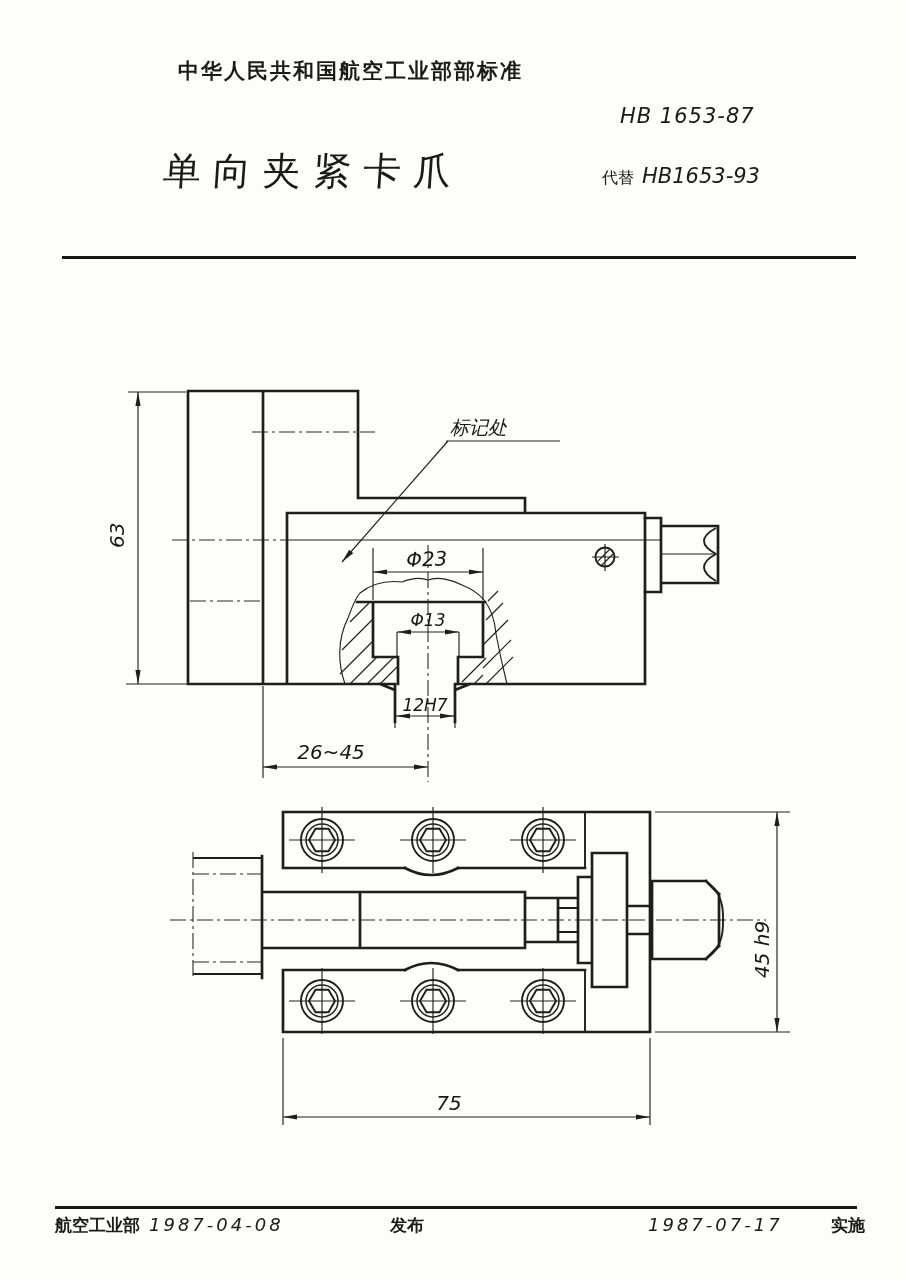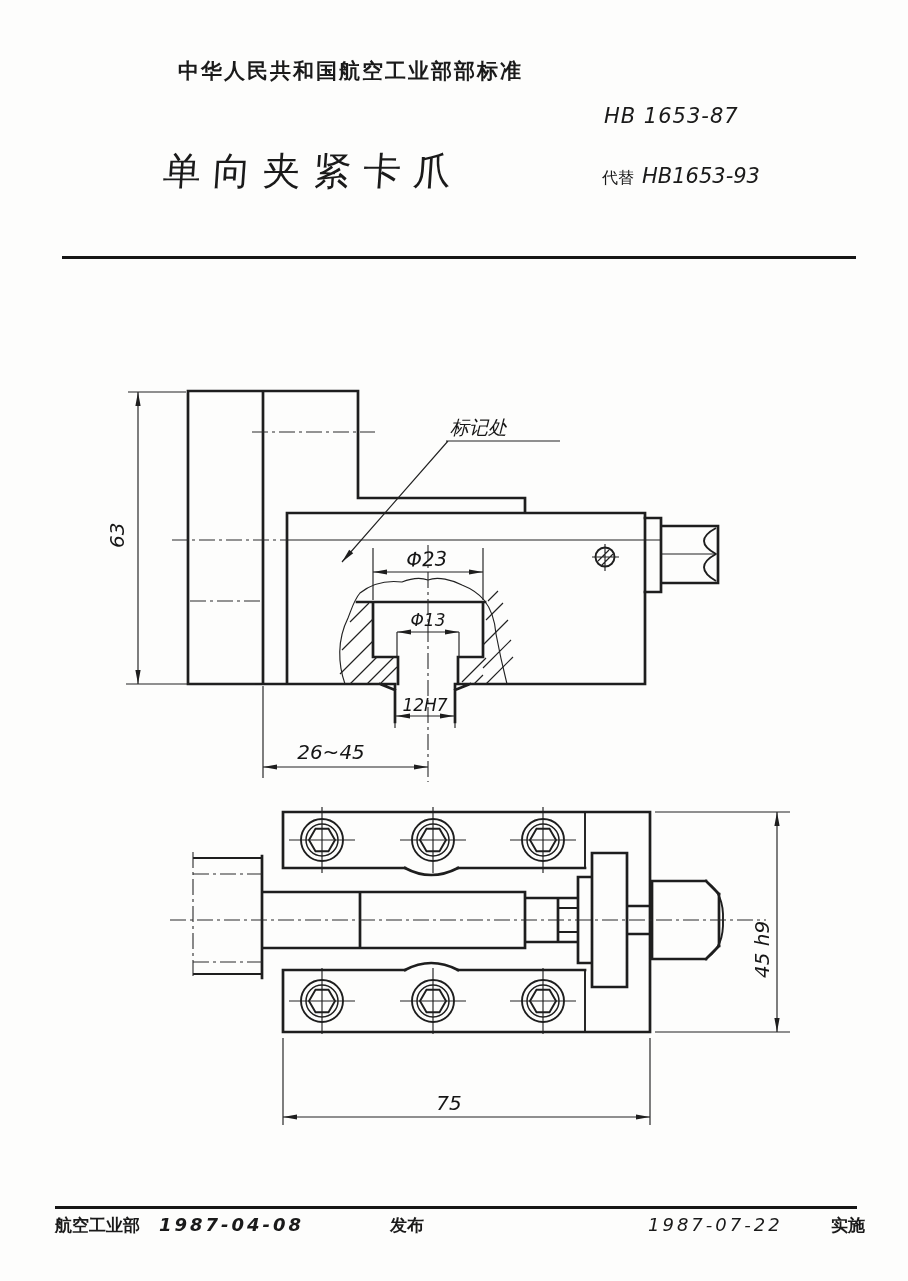--- a/index.html
+++ b/index.html
@@ -3,21 +3,21 @@
 <meta charset="utf-8">
 <style>
   html,body{margin:0;padding:0;}
   body{
     width:908px;height:1281px;position:relative;background:#fdfdfc;
     font-family:"Liberation Sans", sans-serif;color:#1a1a1a;overflow:hidden;
   }
   .abs{position:absolute;}
   .org{left:150px;top:57px;font-size:21px;font-weight:bold;letter-spacing:2px;margin-left:28px;}
   .stdno{left:604px;top:104px;font-size:21px;letter-spacing:1px;}
-  .hw{font-family:"DejaVu Sans", sans-serif;font-style:italic;}
+  .hw{font-family:"DejaVu Sans", sans-serif;font-style:italic;margin-left:16px;}
   .doctitle{left:163px;top:146px;font-size:38px;letter-spacing:12px;transform:skewX(-4deg);font-weight:500;}
   .supersede{left:602px;top:164px;font-size:16px;}
   .supersede .no{font-size:21px;margin-left:8px;font-weight:500;}
   .rule{background:#161616;height:3px;}
   .rule-top{left:62px;top:256px;width:794px;}
   .rule-bottom{left:55px;top:1206px;width:802px;}
   .ft{font-size:17px;top:1214px;}
   .ft.b{font-weight:bold;}
   .ftdate{font-family:"DejaVu Sans", sans-serif;font-style:italic;letter-spacing:3px;font-size:18px;}
   svg{position:absolute;left:0;top:0;}
@@ -175,16 +175,16 @@
       <path class="thin" d="M283,1038 V1125 M650,1038 V1125 M283,1117 H650"></path>
       <use href="#arrL" class="arr" transform="translate(283,1117)"></use>
       <use href="#arrR" class="arr" transform="translate(650,1117)"></use>
       <text class="dimtxt" x="449" y="1110" text-anchor="middle">75</text>
     </g>
   </g>
 </svg>
 
 <div class="abs rule rule-bottom"></div>
 <span class="abs ft b" style="left:55px;">航空工业部</span>
-<span class="abs ft ftdate" style="left:159px;font-weight:bold;">1987-04-08</span>
+<span class="abs ft ftdate" style="left:149px;">1987-04-08</span>
 <span class="abs ft b" style="left:390px;text-align:right;">发布</span>
-<span class="abs ft ftdate" style="left:648px;">1987-07-22</span>
+<span class="abs ft ftdate" style="left:648px;">1987-07-17</span>
 <span class="abs ft b" style="left:831px;">实施</span>
 
 </body></html>

